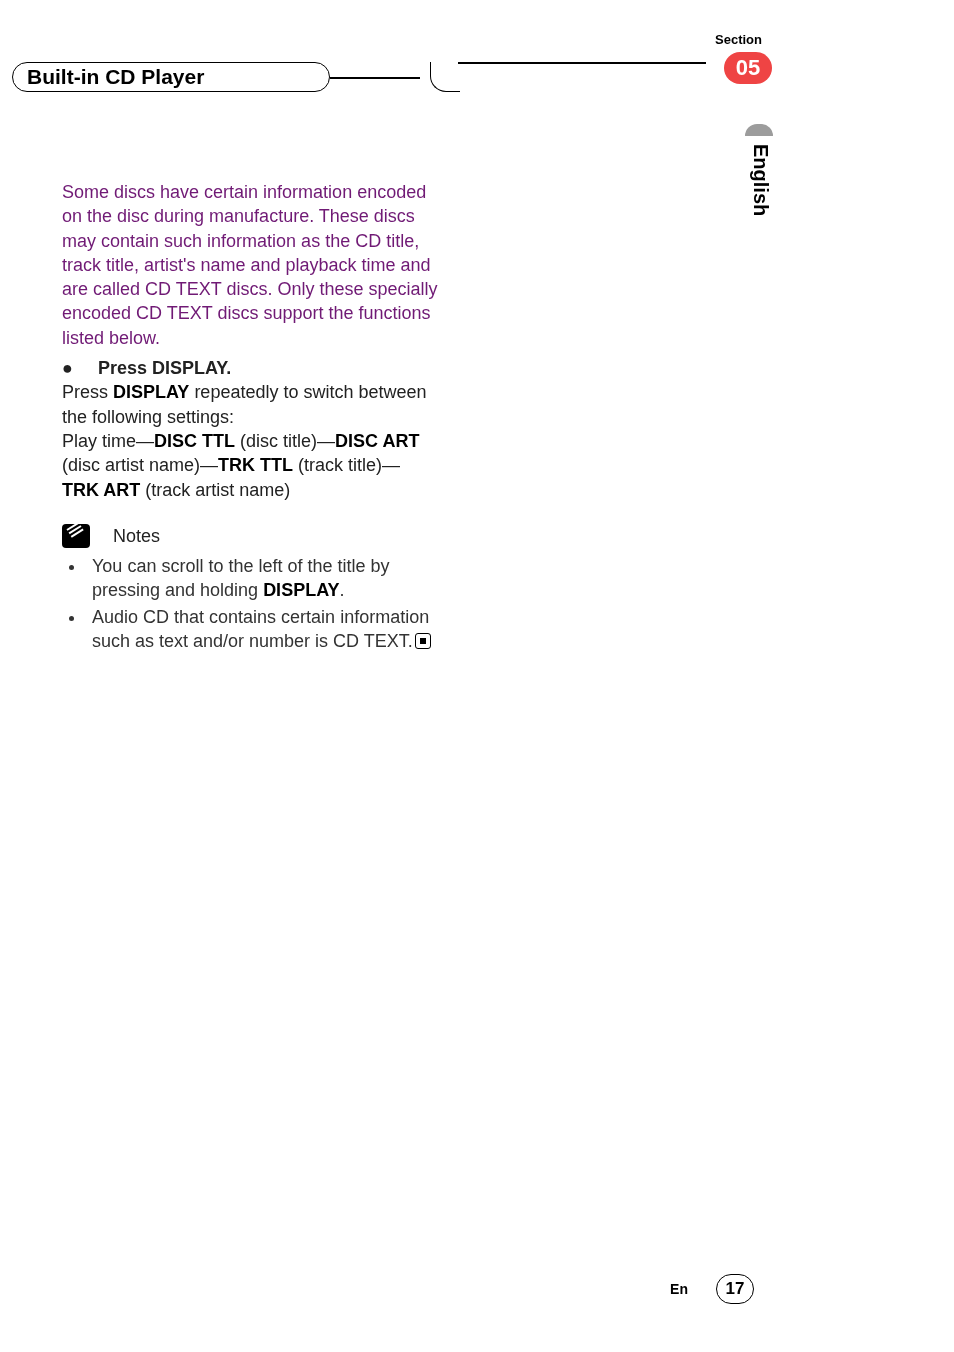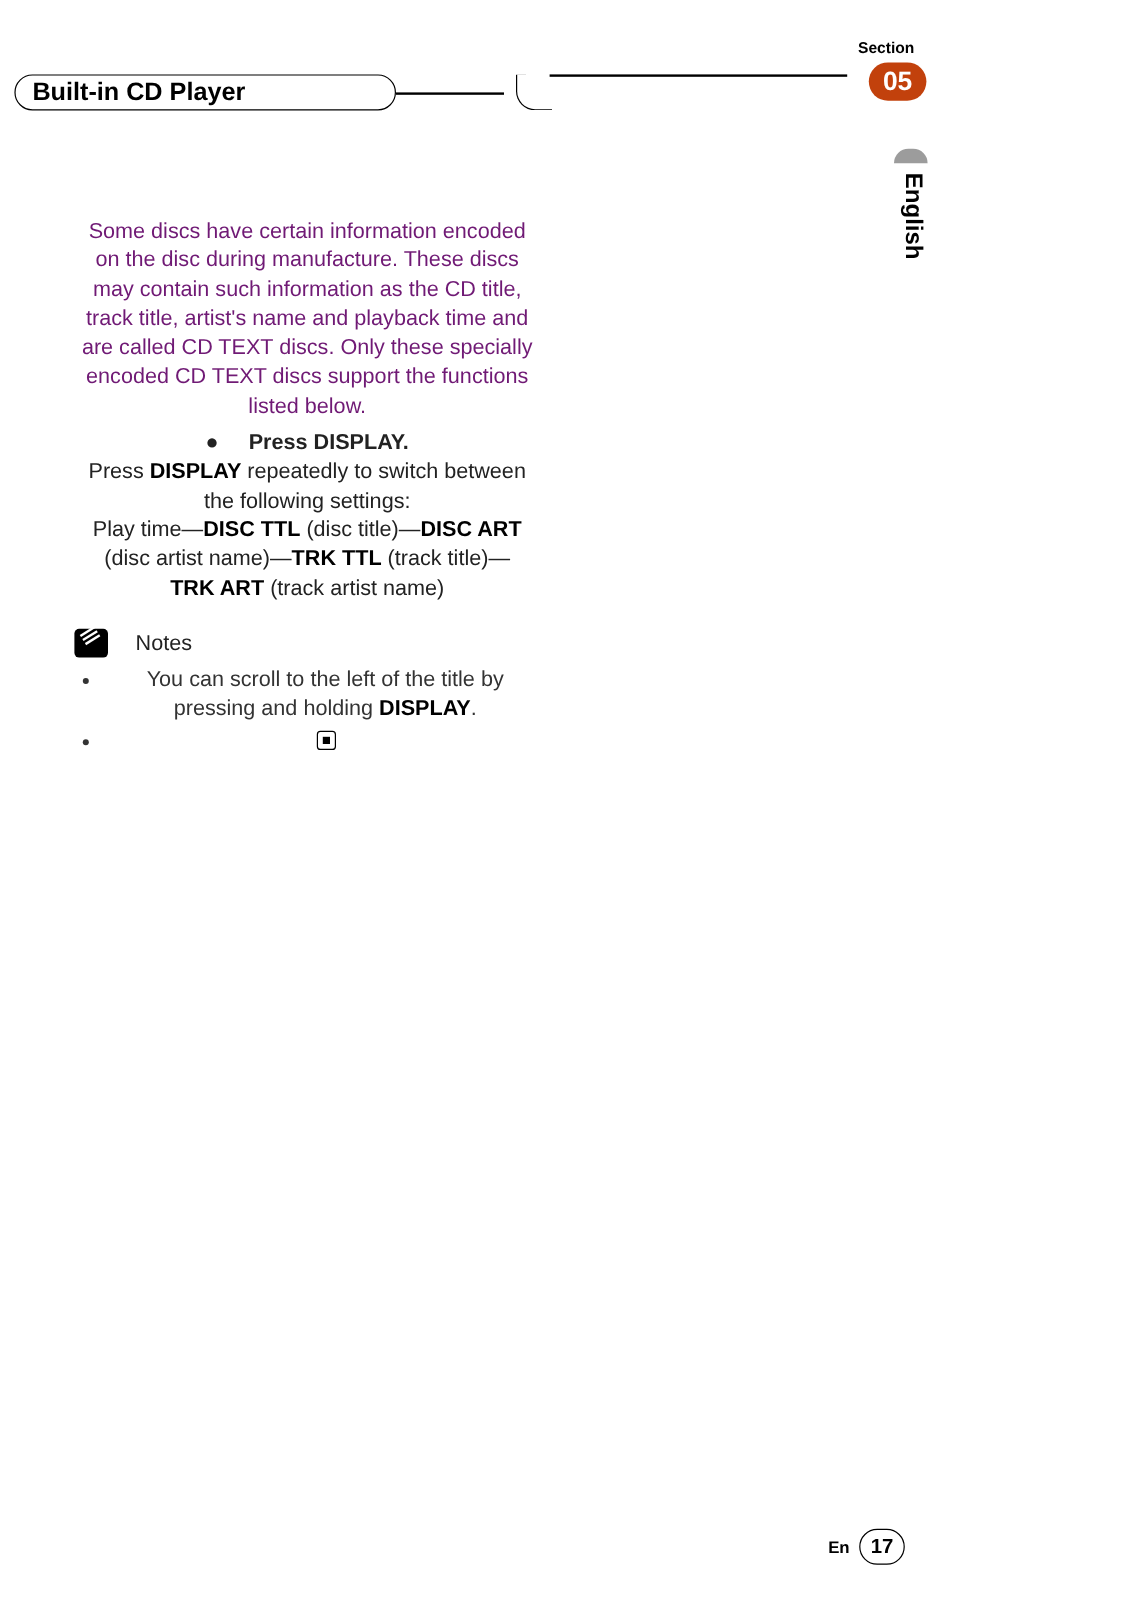--- a/index.html
+++ b/index.html
@@ -11,21 +11,20 @@
     width: 954px;
     height: 1352px;
     position: relative;
     overflow: hidden;
   }
   .page {
     position: relative;
     width: 802px;
     height: 1352px;
     box-sizing: border-box;
-    text-align: center;
   }
   
   .header {
     position: absolute;
     top: 58px;
     left: 12px;
     right: 50px;
     height: 34px;
   }
   .chapter-pill {
@@ -77,21 +76,21 @@
     top: 32px;
     font-size: 13px;
     font-weight: 800;
   }
   .section-badge {
     position: absolute;
     right: 30px;
     top: 52px;
     width: 48px;
     height: 32px;
-    background: #c2410c;
+    background: #ef4444;
     border-radius: 17px;
     color: #fff;
     font-weight: 800;
     font-size: 22px;
     display: flex;
     align-items: center;
     justify-content: center;
   }
   
   .side-tab-cap {
@@ -214,21 +213,21 @@
     width: 6px; height: 6px;
     background: #000;
   }
   
   .footer {
     position: absolute;
     bottom: 48px;
     right: 48px;
     display: flex;
     align-items: center;
-    gap: 8px;
+    gap: 28px;
   }
   .footer-lang {
     font-size: 14px;
     font-weight: 800;
   }
   .page-num {
     width: 36px;
     height: 28px;
     border: 1.5px solid #000;
     border-radius: 15px;
@@ -283,21 +282,21 @@
     <div class="notes-block">
       <div class="notes-header">
         <span class="notes-icon"></span>
         <span>Notes</span>
       </div>
       <ul class="notes-list">
         <li>
           <span>You can scroll to the left of the title by pressing and holding </span><span class="bold">DISPLAY</span><span>.</span>
         </li>
         <li>
-          <span class="end-icon"></span>
+          <span>Audio CD that contains certain information such as text and/or number is CD TEXT.</span><span class="end-icon"></span>
         </li>
       </ul>
     </div>
   </div>
 
   <div class="footer">
     <span class="footer-lang">En</span>
     <span class="page-num">17</span>
   </div>
 

